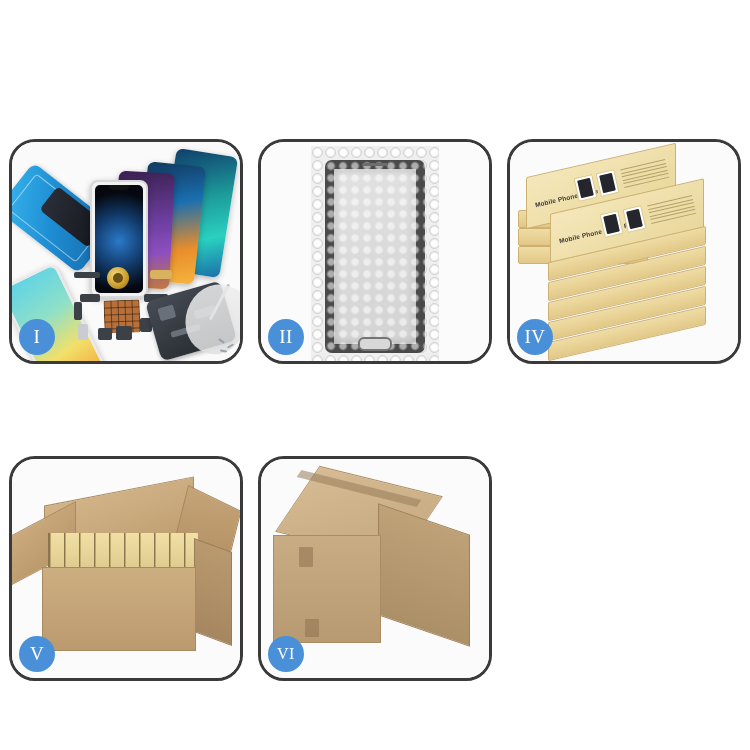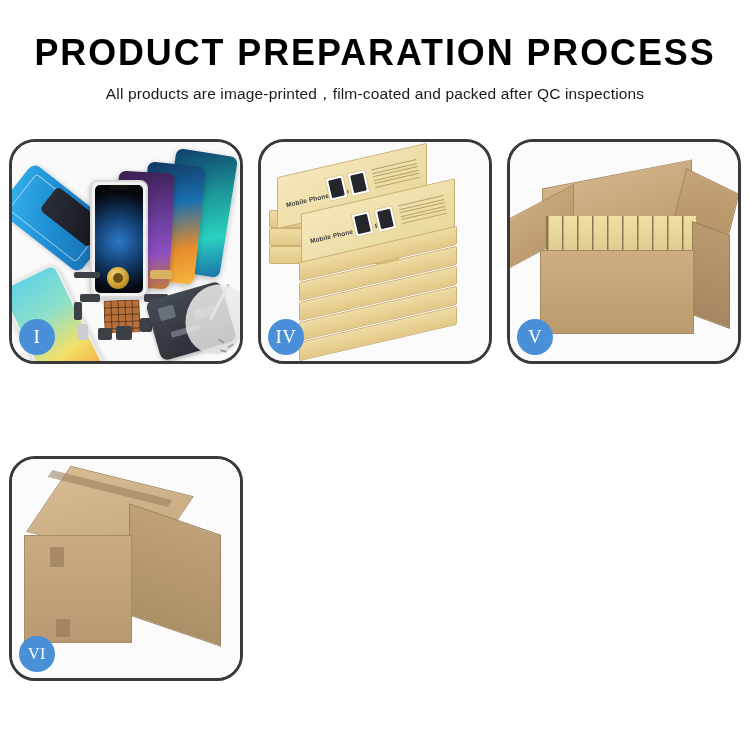--- a/index.html
+++ b/index.html
@@ -292,24 +292,20 @@
     position:absolute;left:28px;top:26px;width:140px;height:7px;
     background:rgba(150,124,90,.55);transform:skewX(-34deg) skewY(12deg);
   }
   .s-tab{position:absolute;background:rgba(146,119,84,.6);border-radius:1px;}
 </style>
 </head>
 <body>
 
 <div class="page">
 
-  <div class="header">
-    <div class="title">PRODUCT PREPARATION PROCESS</div>
-    <div class="subtitle">All products are image-printed，film-coated and packed after QC inspections</div>
-  </div>
 
   <div class="grid">
 
     <div class="panel">
       <div class="photo p1">
         <div class="ph ph-film"></div>
         <div class="ph ph-filmdark"></div>
         <div class="ph ph-fan4"></div>
         <div class="ph ph-fan3"></div>
         <div class="ph ph-fan2"></div>
@@ -339,20 +335,31 @@
         <div class="hand"></div>
         <div class="screws">
           <span style="left:0;top:0;transform:rotate(35deg);"></span>
           <span style="left:9px;top:5px;transform:rotate(-30deg);"></span>
           <span style="left:2px;top:10px;transform:rotate(10deg);"></span>
         </div>
       </div>
       <div class="badge">I</div>
     </div>
 
+    <div class="panel">
+      <div class="photo">
+        <div class="bw">
+          <div class="bw-screen">
+            <div class="bw-ear"></div>
+            <div class="bw-home"></div>
+          </div>
+        </div>
+      </div>
+      <div class="badge">II</div>
+    </div>
 
 
     <div class="panel">
       <div class="photo">
         <div class="stack">
           <div class="sbox" style="left:0;top:58px;width:128px;height:16px;"></div>
           <div class="sbox" style="left:0;top:76px;width:128px;height:16px;"></div>
           <div class="sbox" style="left:0;top:94px;width:128px;height:16px;"></div>
 
           <div class="sbox sbox-top" style="left:8px;top:8px;width:148px;height:50px;transform:skewY(-13deg);"></div>

